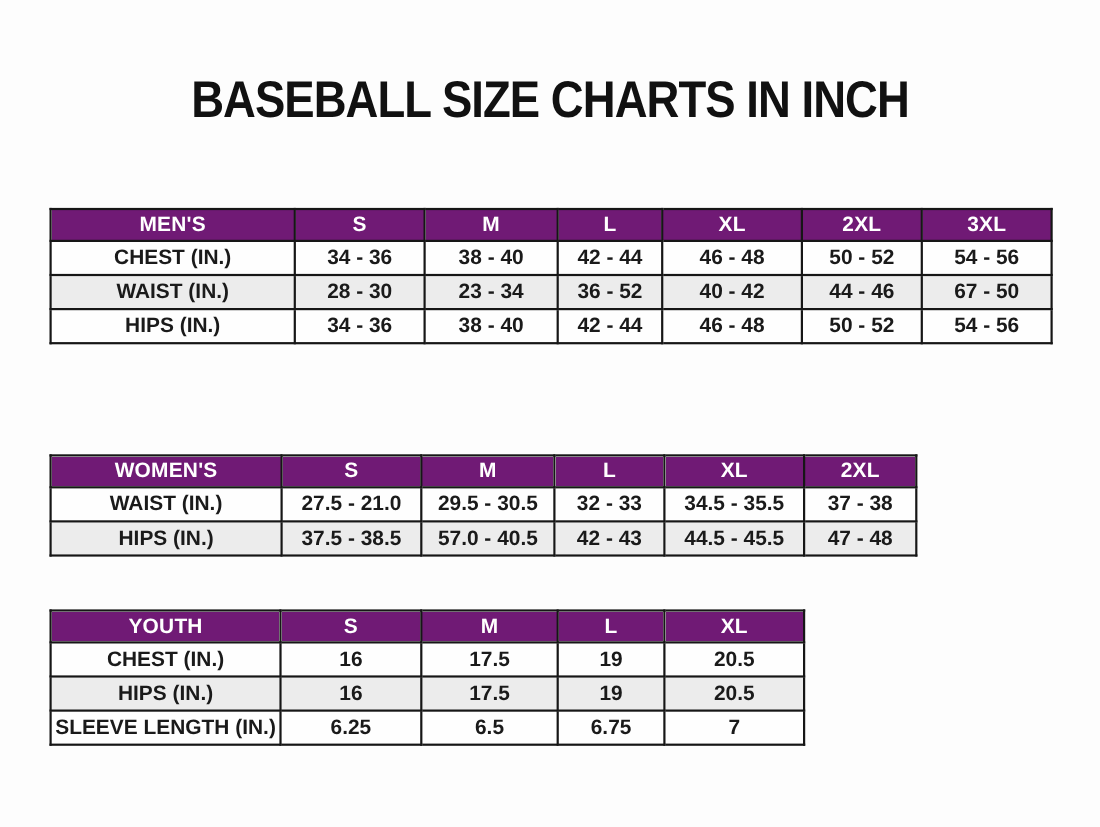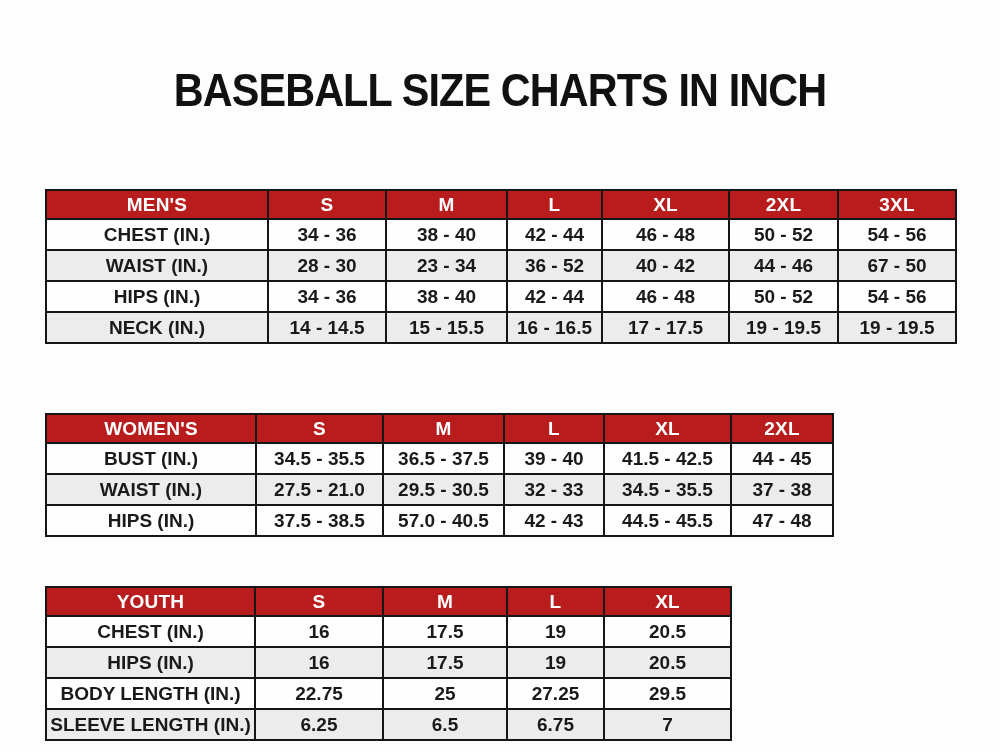--- a/index.html
+++ b/index.html
@@ -29,40 +29,40 @@
     transform: scaleX(0.88);
     transform-origin: 50% 50%;
     white-space: nowrap;
   }
   .size-table-wrap {
     position: absolute;
     left: 45px;
   }
   .wrap-mens   { top: 189px; }
   .wrap-womens { top: 413px; }
-  .wrap-youth  { top: 586px; }
+  .wrap-youth  { top: 554px; }
   table.size-table {
     border-collapse: collapse;
     table-layout: fixed;
     font-family: "Liberation Sans", sans-serif;
     font-weight: 700;
     font-size: 19px;
     color: #1a1a1a;
   }
   table.size-table th,
   table.size-table td {
     border: 2px solid #161616;
     text-align: center;
     vertical-align: middle;
     padding: 0 2px;
     overflow: hidden;
     white-space: nowrap;
   }
   table.size-table thead th {
-    background: #b91c1c;
+    background: #701a75;
     color: #ffffff;
     height: 27px;
     font-size: 19px;
     letter-spacing: 0.2px;
   }
   table.size-table tbody td {
     height: 29px;
     background: #fefefe;
   }
   table.size-table tbody tr:nth-child(even) td {
@@ -117,29 +117,20 @@
         </tr>
         <tr>
           <td>HIPS (IN.)</td>
           <td>34 - 36</td>
           <td>38 - 40</td>
           <td>42 - 44</td>
           <td>46 - 48</td>
           <td>50 - 52</td>
           <td>54 - 56</td>
         </tr>
-        <tr>
-          <td>NECK (IN.)</td>
-          <td>14 - 14.5</td>
-          <td>15 - 15.5</td>
-          <td>16 - 16.5</td>
-          <td>17 - 17.5</td>
-          <td>19 - 19.5</td>
-          <td>19 - 19.5</td>
-        </tr>
       </tbody>
     </table>
   </div>
 
 <div class="size-table-wrap wrap-womens">
     <table class="size-table">
       <colgroup>
         <col style="width: 210px;">
         <col style="width: 127px;">
         <col style="width: 121px;">
@@ -151,28 +142,20 @@
         <tr>
           <th>WOMEN'S</th>
           <th>S</th>
           <th>M</th>
           <th>L</th>
           <th>XL</th>
           <th>2XL</th>
         </tr>
       </thead>
       <tbody>
-        <tr>
-          <td>BUST (IN.)</td>
-          <td>34.5 - 35.5</td>
-          <td>36.5 - 37.5</td>
-          <td>39 - 40</td>
-          <td>41.5 - 42.5</td>
-          <td>44 - 45</td>
-        </tr>
         <tr>
           <td>WAIST (IN.)</td>
           <td>27.5 - 21.0</td>
           <td>29.5 - 30.5</td>
           <td>32 - 33</td>
           <td>34.5 - 35.5</td>
           <td>37 - 38</td>
         </tr>
         <tr>
           <td>HIPS (IN.)</td>
@@ -213,27 +196,20 @@
           <td>20.5</td>
         </tr>
         <tr>
           <td>HIPS (IN.)</td>
           <td>16</td>
           <td>17.5</td>
           <td>19</td>
           <td>20.5</td>
         </tr>
         <tr>
-          <td>BODY LENGTH (IN.)</td>
-          <td>22.75</td>
-          <td>25</td>
-          <td>27.25</td>
-          <td>29.5</td>
-        </tr>
-        <tr>
           <td>SLEEVE LENGTH (IN.)</td>
           <td>6.25</td>
           <td>6.5</td>
           <td>6.75</td>
           <td>7</td>
         </tr>
       </tbody>
     </table>
   </div>
 

